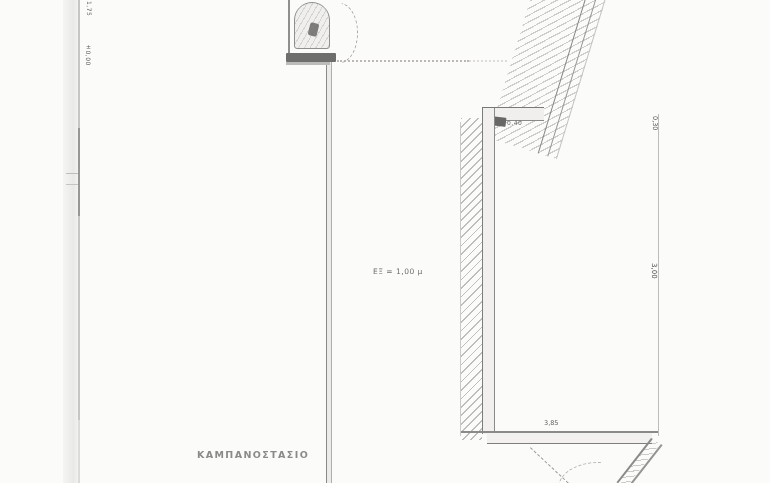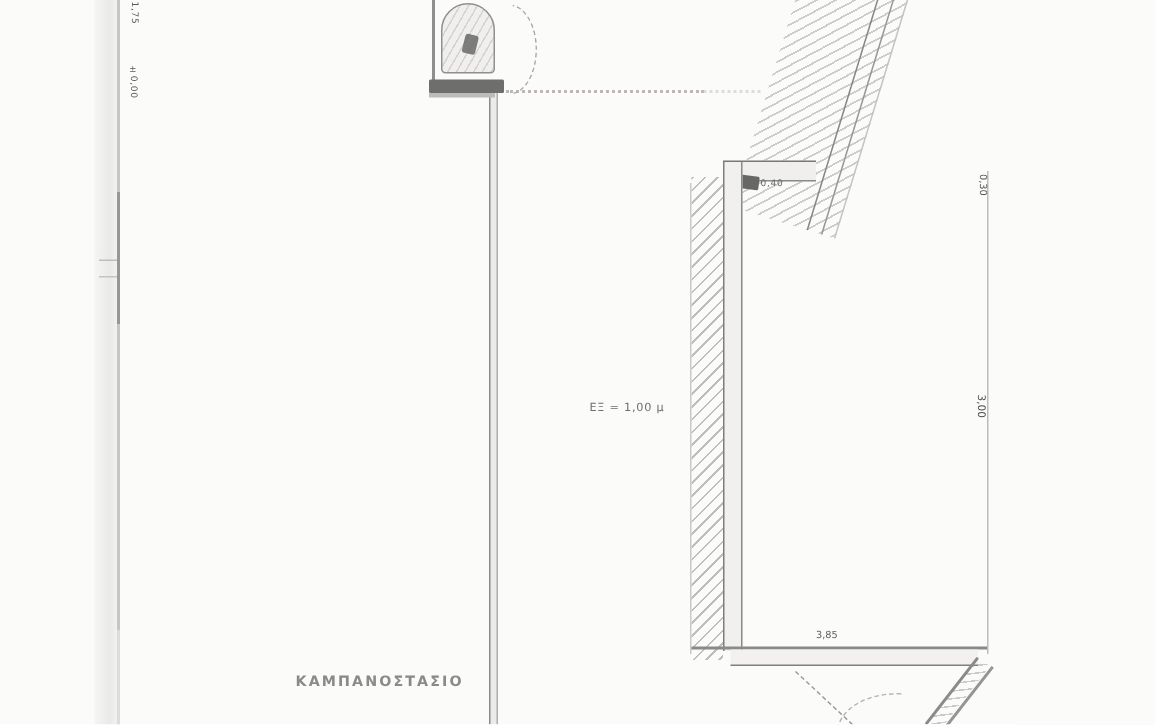--- a/index.html
+++ b/index.html
@@ -76,21 +76,21 @@
   .dim-width{left:544px;top:419px;font-size:6.5px;color:#5e5e5d;filter:blur(.4px);}
   
   .dim-line{left:658px;top:114px;width:1.3px;height:322px;background:#bcbcbb;}
   .dim-top-label{left:651px;top:116px;font-size:6.5px;color:#555554;
     writing-mode:vertical-rl;filter:blur(.5px);}
   .dim-mid-label{left:650px;top:263px;font-size:7px;color:#4f4f4e;
     writing-mode:vertical-rl;filter:blur(.5px);}
   
   .room-label{left:197px;top:411px;font-size:9.5px;font-weight:700;
     letter-spacing:1.4px;color:#8a8a89;filter:blur(.5px);white-space:nowrap;margin-top:38px;}
-  .level-label{left:393px;top:267px;font-size:7.5px;color:#6e6e6d;
+  .level-label{left:373px;top:267px;font-size:7.5px;color:#6e6e6d;
     letter-spacing:.5px;filter:blur(.4px);white-space:nowrap;}
 </style>
 </head>
 <body>
 
 <div class="stage">
 
   <div class="abs paper-shade"></div>
   <div class="abs ref-line"></div>
   <div class="abs ref-line-dark"></div>

